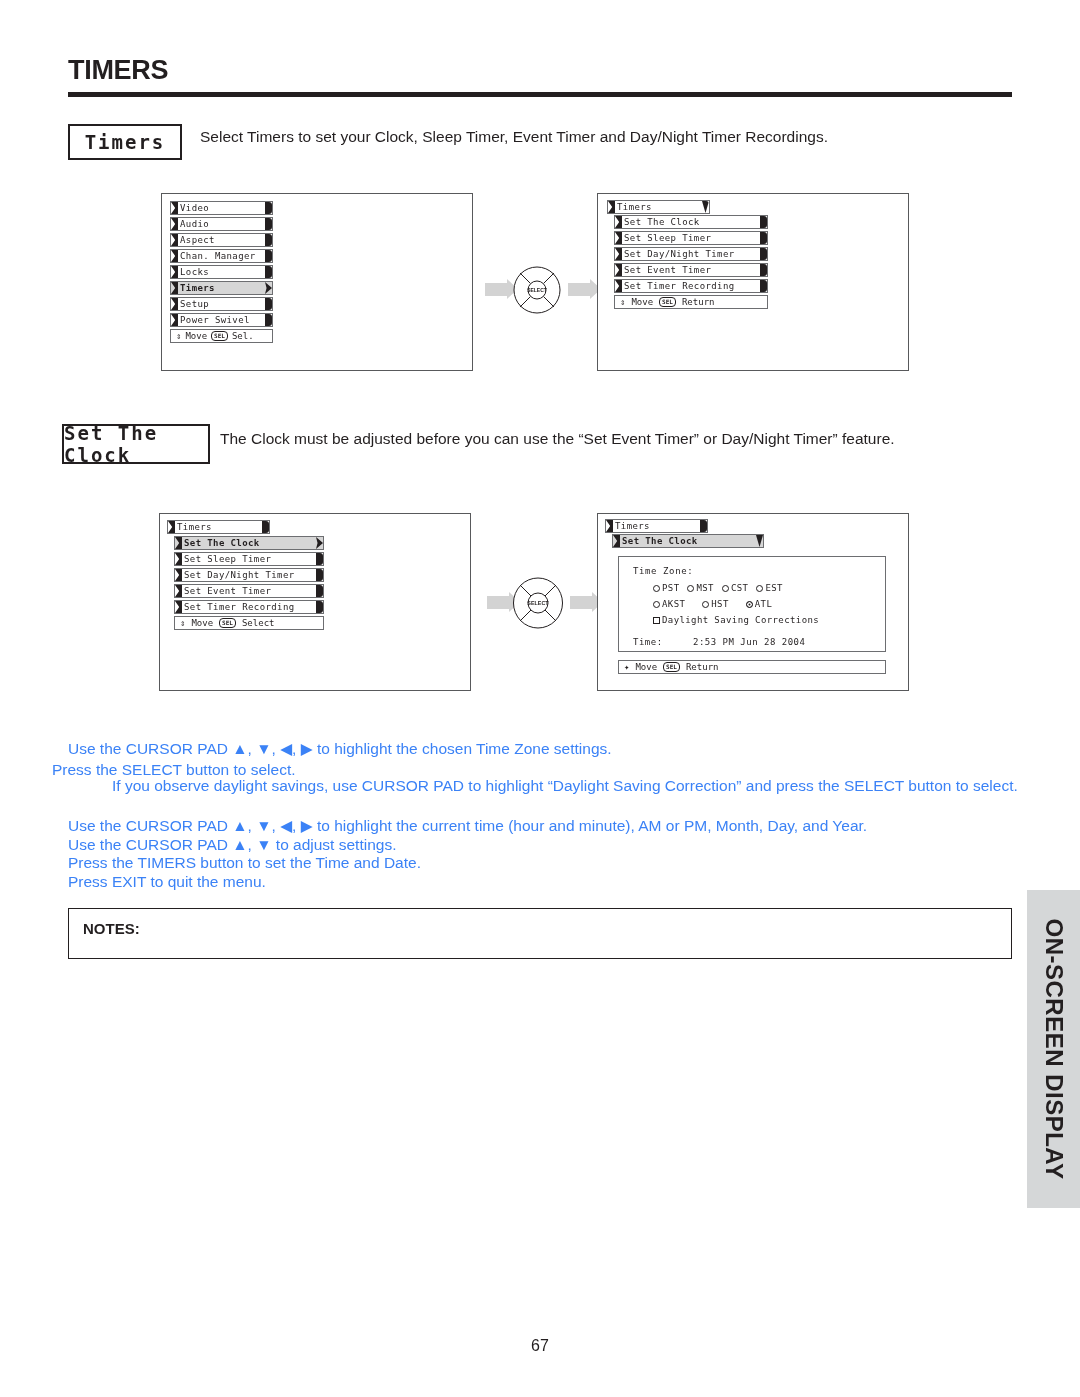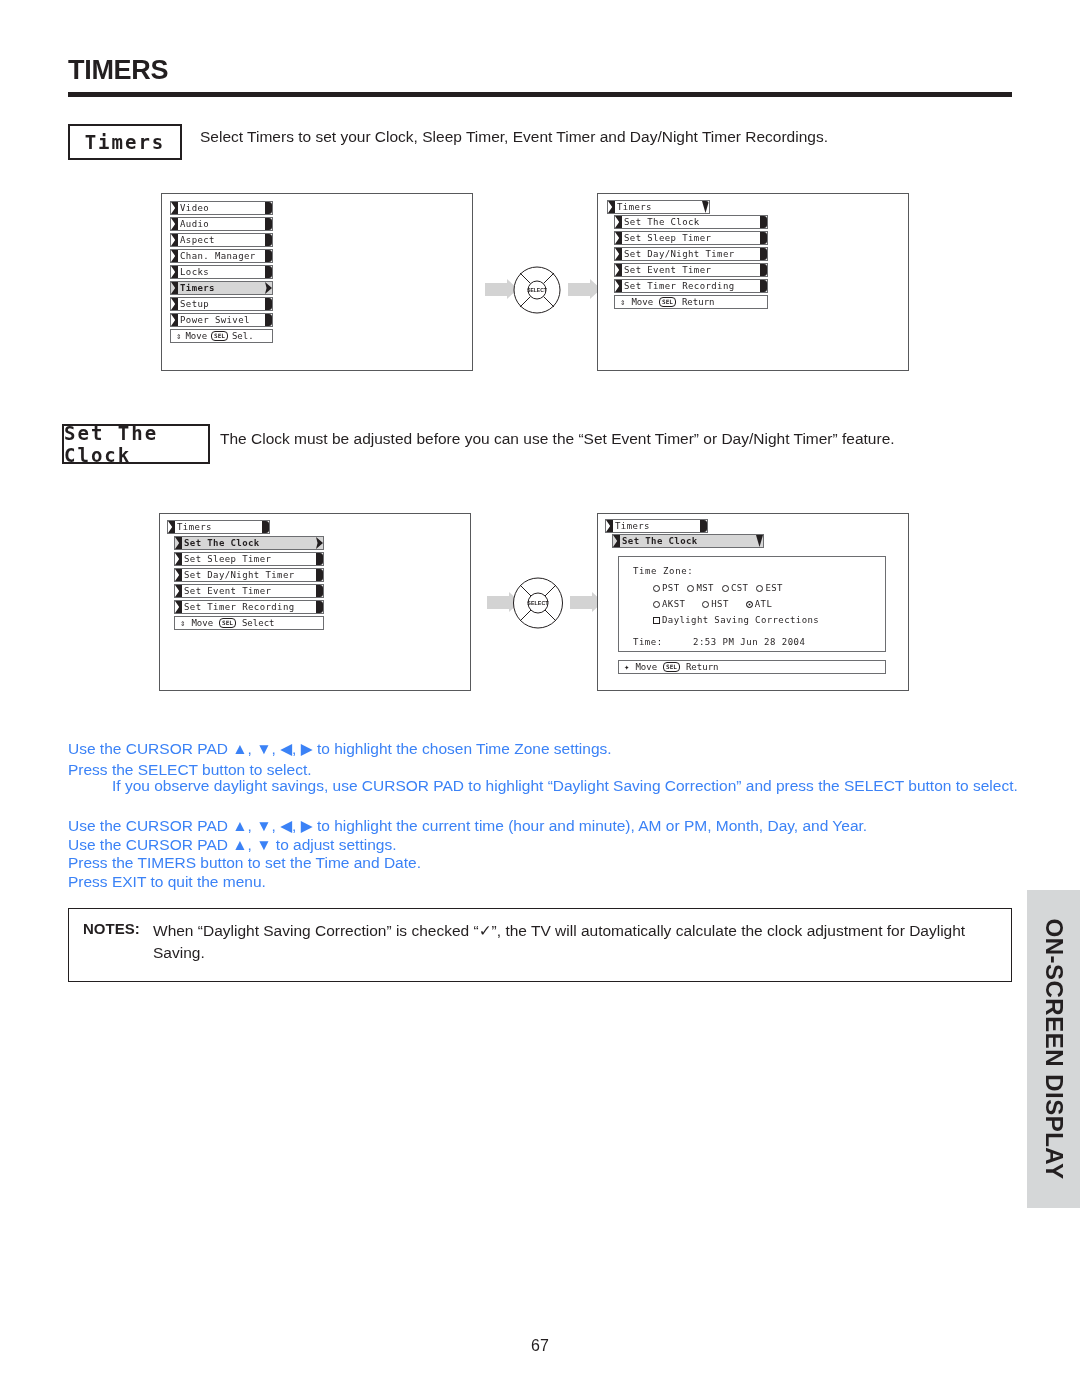--- a/index.html
+++ b/index.html
@@ -155,21 +155,21 @@
     position:absolute;
     font-size:15.5px;
     line-height:21px;
     color:#3b82f6;
     white-space:nowrap;
   }
 
   
   #notes-box {
     position:absolute;
-    left:68px; top:908px; width:944px; height:74px;
+    left:68px; top:908px; width:944px; height:51px;
     border:1.5px solid #231f20;
     background:#fff;
   }
   #notes-label {
     position:absolute; left:14px; top:11px;
     font-size:15px; font-weight:bold;
   }
   #notes-text {
     position:absolute; left:84px; top:11px; right:10px;
     font-size:15.5px; line-height:22px;
@@ -441,30 +441,29 @@
 <div class="osd" style="left:618px; top:660px; width:268px;">
   <div class="osd-bar" style="gap:6px;">
     <span class="ud-arrow">✦</span>
     <span>Move</span>
     <span class="sel-key">SEL</span>
     <span>Return</span>
   </div>
 </div>
 
 <div class="instr" style="left:68px; top:738px;">Use the CURSOR PAD ▲, ▼, ◀, ▶ to highlight the chosen Time Zone settings.</div>
-<div class="instr" style="left:68px; top:759px;">Press the SELECT button to select.</div>
+<div class="instr" style="left:52px; top:759px;">Press the SELECT button to select.</div>
 <div class="instr" style="left:68px; top:775px;margin-left:44px;">If you observe daylight savings, use CURSOR PAD to highlight “Daylight Saving Correction” and press the SELECT button to select.</div>
 
 <div class="instr" style="left:68px; top:815px;">Use the CURSOR PAD ▲, ▼, ◀, ▶ to highlight the current time (hour and minute), AM or PM, Month, Day, and Year.</div>
 <div class="instr" style="left:68px; top:834px;">Use the CURSOR PAD ▲, ▼ to adjust settings.</div>
 <div class="instr" style="left:68px; top:852px;">Press the TIMERS button to set the Time and Date.</div>
 <div class="instr" style="left:68px; top:871px;">Press EXIT to quit the menu.</div>
 
 <div id="notes-box">
   <div id="notes-label">NOTES:</div>
-  <div id="notes-text">When “Daylight Saving Correction” is checked “✓”, the TV will automatically calculate the clock adjustment for Daylight Saving.</div>
 </div>
 
 <div id="side-tab">
   <div id="side-tab-label">ON-SCREEN DISPLAY</div>
 </div>
 
 <div id="page-number">67</div>
 
 </body></html>

